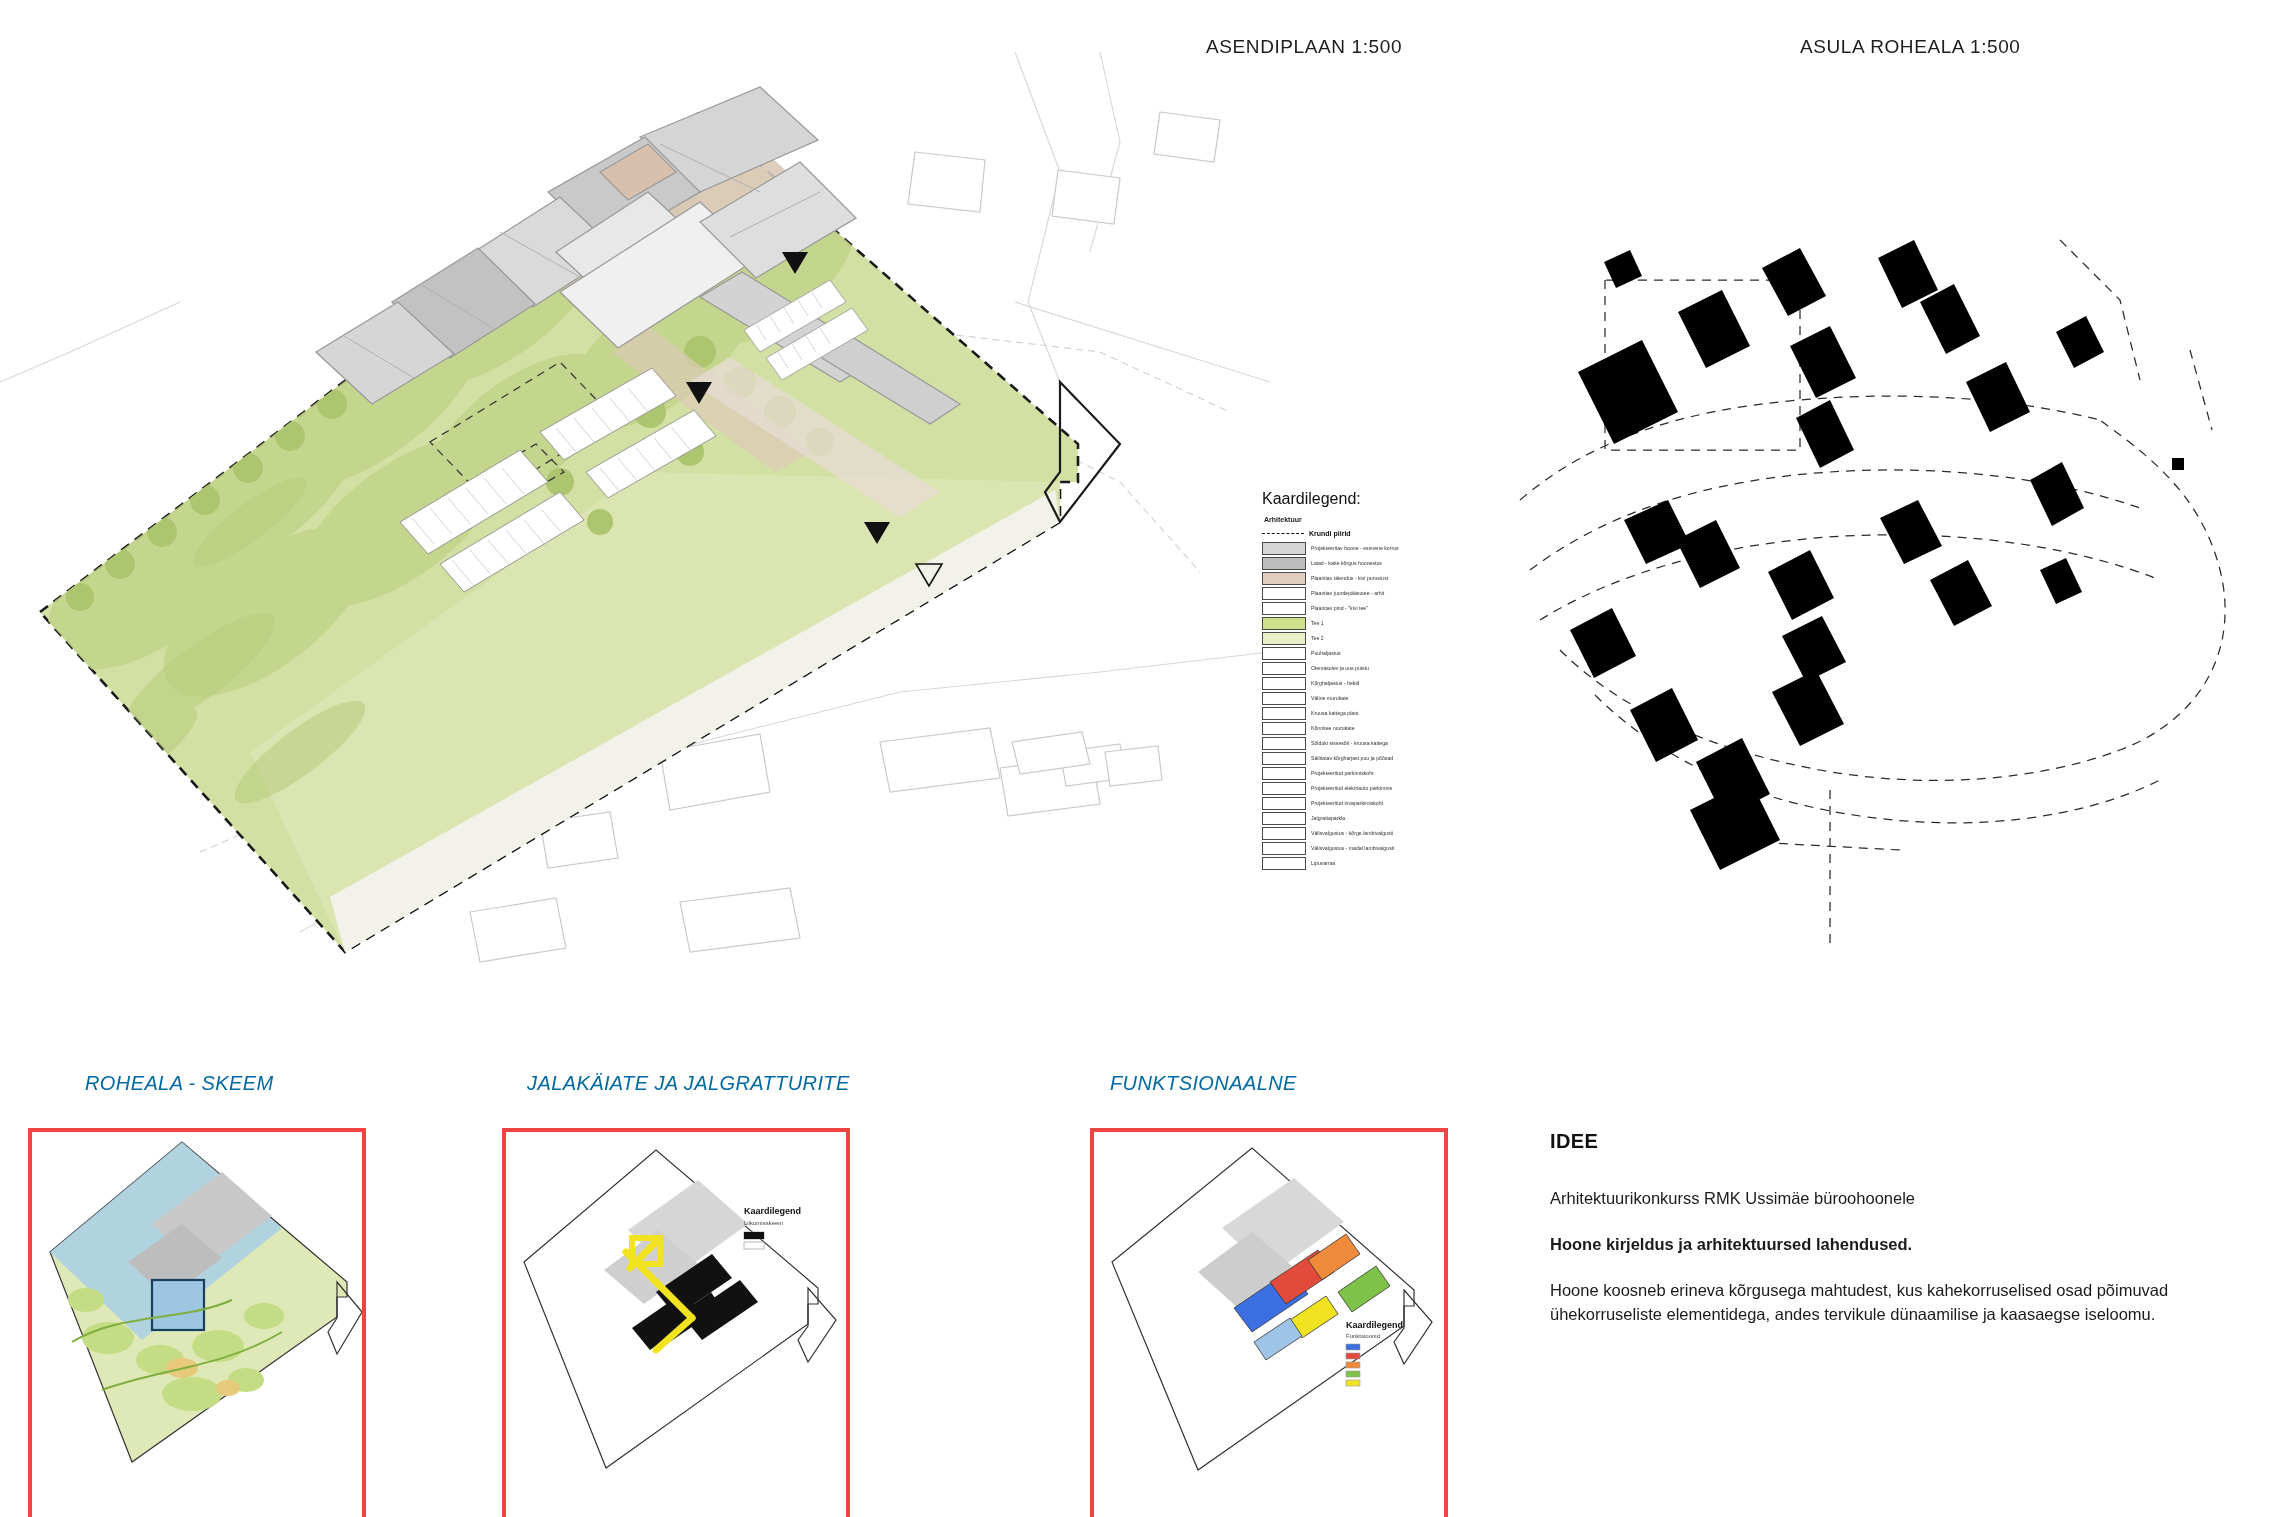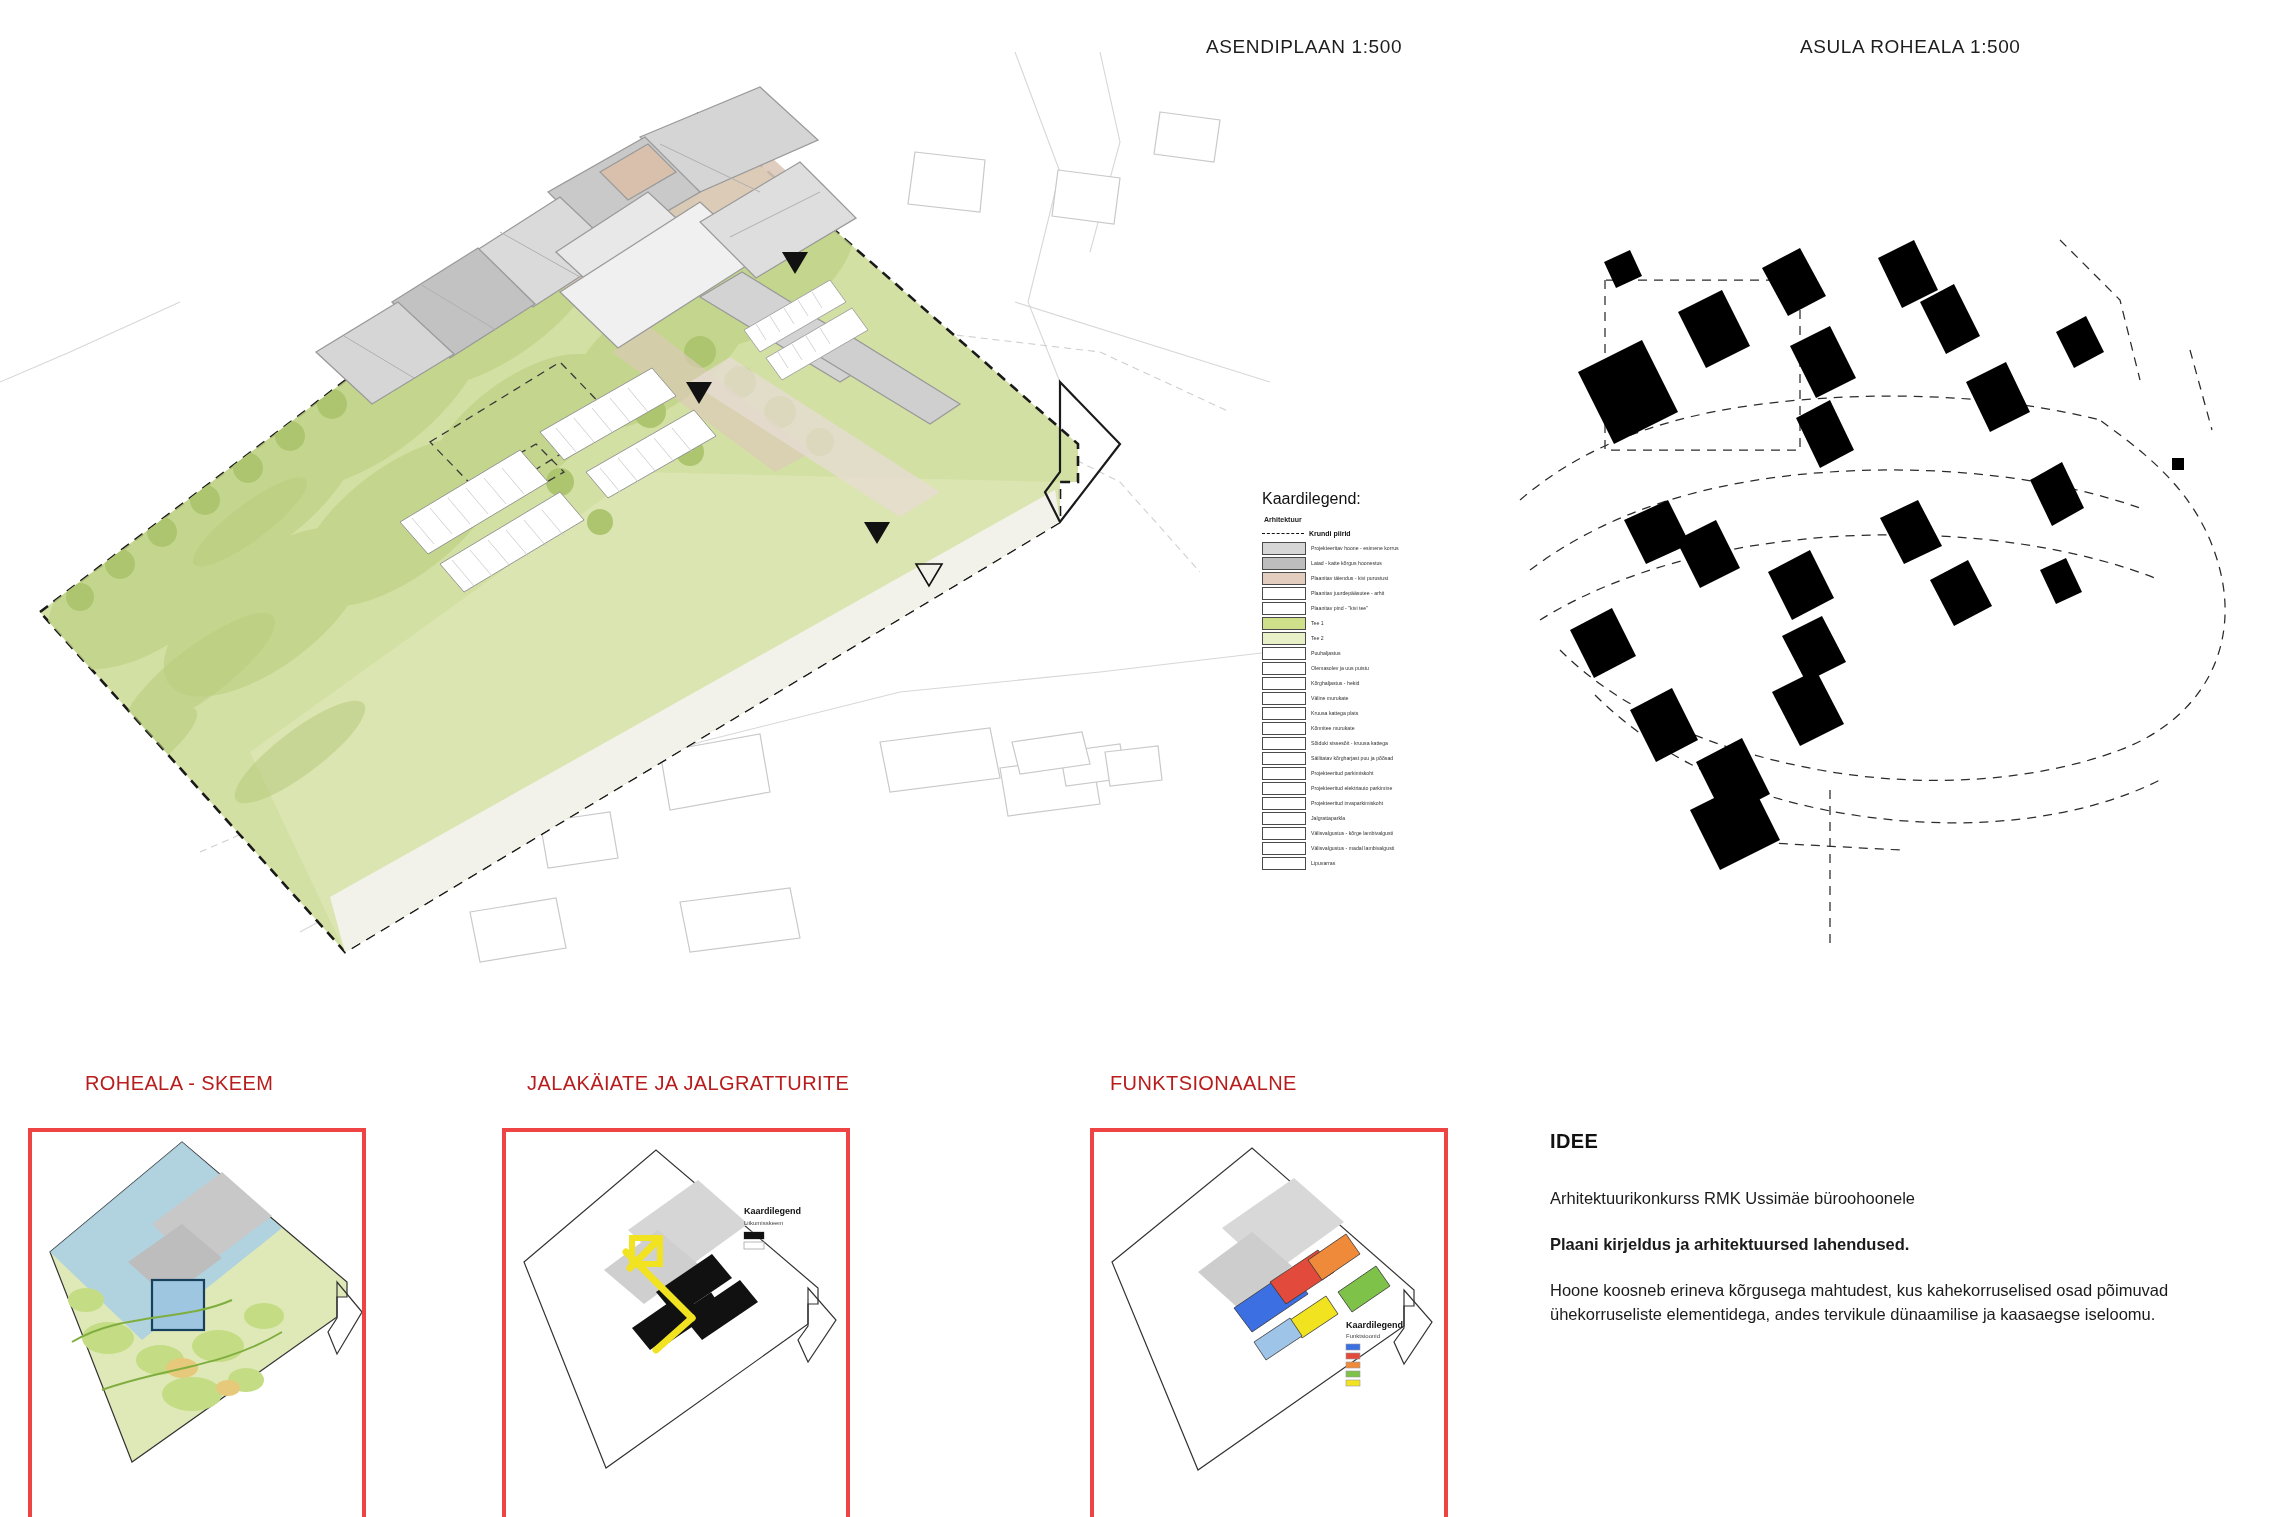--- a/index.html
+++ b/index.html
@@ -4,21 +4,21 @@
 <style>
   html,body{margin:0;padding:0;background:#ffffff;}
   body{
     width:2276px;height:1517px;position:relative;overflow:hidden;
     font-family:"Liberation Sans", sans-serif;color:#1a1a1a;
   }
   .abs{position:absolute;}
 
   
   .hdr{font-size:19px;letter-spacing:0.6px;color:#1d1d1d;white-space:nowrap;}
-  .sub-hdr{font-size:20px;letter-spacing:0.4px;color:#b91c1c;white-space:nowrap;}
+  .sub-hdr{font-size:20px;letter-spacing:0.4px;color:#0369a1;white-space:nowrap;font-style:italic;}
 
   
   #siteplan{left:0;top:52px;width:1270px;height:990px;}
   #siteplan svg{display:block;}
 
   
   #legend{left:1262px;top:490px;width:215px;}
   #legend .leg-title{font-size:16px;font-weight:400;color:#111;margin-bottom:8px;}
   #legend .leg-sec{font-size:7px;font-weight:bold;color:#222;margin:4px 0 3px 2px;}
   .leg-row{display:flex;align-items:center;height:15px;}
@@ -459,15 +459,15 @@
       <rect x="252" y="230" width="14" height="6" fill="#ef8a3b"></rect>
       <rect x="252" y="239" width="14" height="6" fill="#7ec24a"></rect>
       <rect x="252" y="248" width="14" height="6" fill="#f2e321"></rect>
     </g>
   </svg>
 </div>
 
 <div class="abs" id="idee">
   <h2>IDEE</h2>
   <p>Arhitektuurikonkurss RMK Ussimäe büroohoonele</p>
-  <p class="b">Plaani kirjeldus ja arhitektuursed lahendused.</p>
+  <p class="b">Hoone kirjeldus ja arhitektuursed lahendused.</p>
   <p>Hoone koosneb erineva kõrgusega mahtudest, kus kahekorruselised osad põimuvad ühekorruseliste elementidega, andes tervikule dünaamilise ja kaasaegse iseloomu.</p>
 </div>
 
 </body></html>

